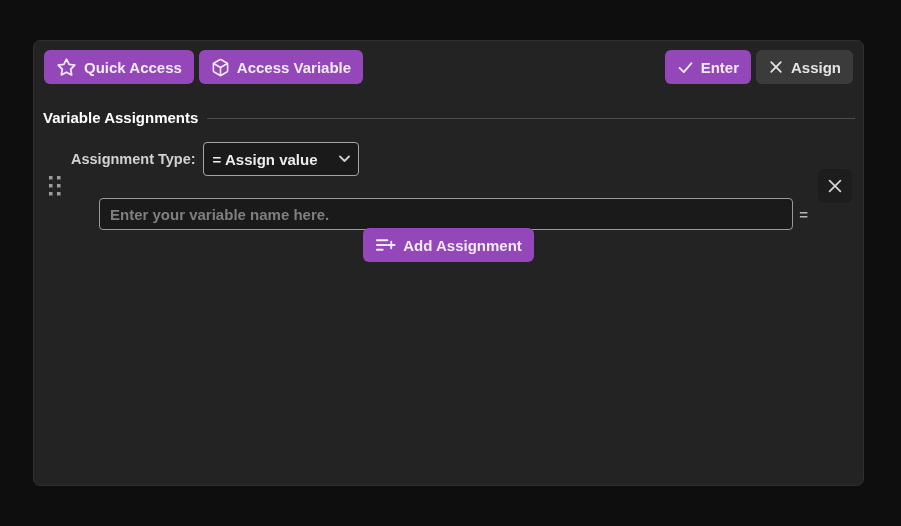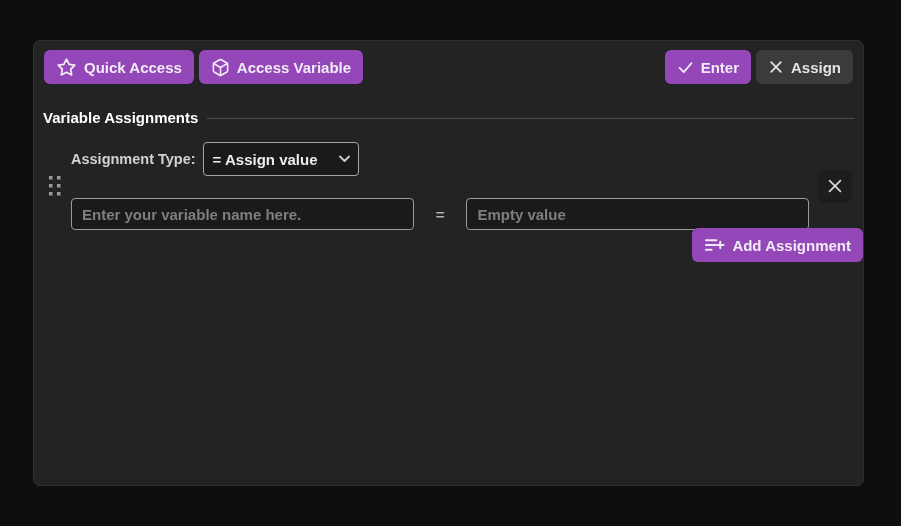--- a/index.html
+++ b/index.html
@@ -54,38 +54,38 @@
     border: 1px solid #a5a5a5; border-radius: 4px;
     height: 34px; width: 156px;
     padding: 0 28px 0 9px;
     font-family: inherit; font-size: 15px; font-weight: 700;
     cursor: pointer;
   }
   .chevron {
     position: absolute; right: 9px; top: 50%; transform: translateY(-50%);
     color: #cfcfcf; pointer-events: none; display: flex;
   }
-  .value-row { display: flex; align-items: center; gap: 21px; }
+  .value-row { display: flex; align-items: center; gap: 5px; margin-left: 28px; }
   .value-row input {
     flex: 1; min-width: 0; height: 32px; box-sizing: border-box;
     background: #1a1a1a; border: 1px solid #9a9a9a; border-radius: 4px;
     padding: 0 10px; color: #dcdcdc;
     font-family: inherit; font-size: 15px; font-weight: 600;
   }
   .value-row input::placeholder { color: #7f7f7f; opacity: 1; }
   .equals { color: #b5b5b5; font-size: 15px; font-weight: 700; padding: 0 1px; }
   .remove-btn {
     flex: none; width: 34px; height: 34px; margin-left: 9px;
     background: #1d1d1d; border: none; border-radius: 6px;
     color: #d2d2d2; display: flex; align-items: center; justify-content: center;
     cursor: pointer;
   }
   .add-row {
     position: absolute; top: 187px; left: 0; right: 0;
-    display: flex; justify-content: flex-end;
+    display: flex; justify-content: center;
   }
 </style>
 </head>
 <body>
 
 <div class="dialog">
 
   <div class="toolbar">
     <div class="btn-group">
       <button class="btn">
@@ -146,21 +146,20 @@
           <span class="chevron">
             <svg width="11" height="8" viewBox="0 0 11 8" fill="none" stroke="currentColor" stroke-width="1.8" stroke-linecap="round" stroke-linejoin="round">
               <polyline points="1 1.5 5.5 6 10 1.5"></polyline>
             </svg>
           </span>
         </span>
       </div>
       <div class="value-row">
         <input type="text" placeholder="Enter your variable name here." style="">
         <span class="equals">=</span>
-        <input type="text" placeholder="Empty value" style="">
       </div>
     </div>
     <button class="remove-btn">
       <svg width="18" height="18" viewBox="0 0 20 20" fill="none" stroke="currentColor" stroke-width="2" stroke-linecap="round">
         <line x1="4" y1="4" x2="16" y2="16"></line>
           <line x1="16" y1="4" x2="4" y2="16"></line>
       </svg>
     </button>
   </div>
 

